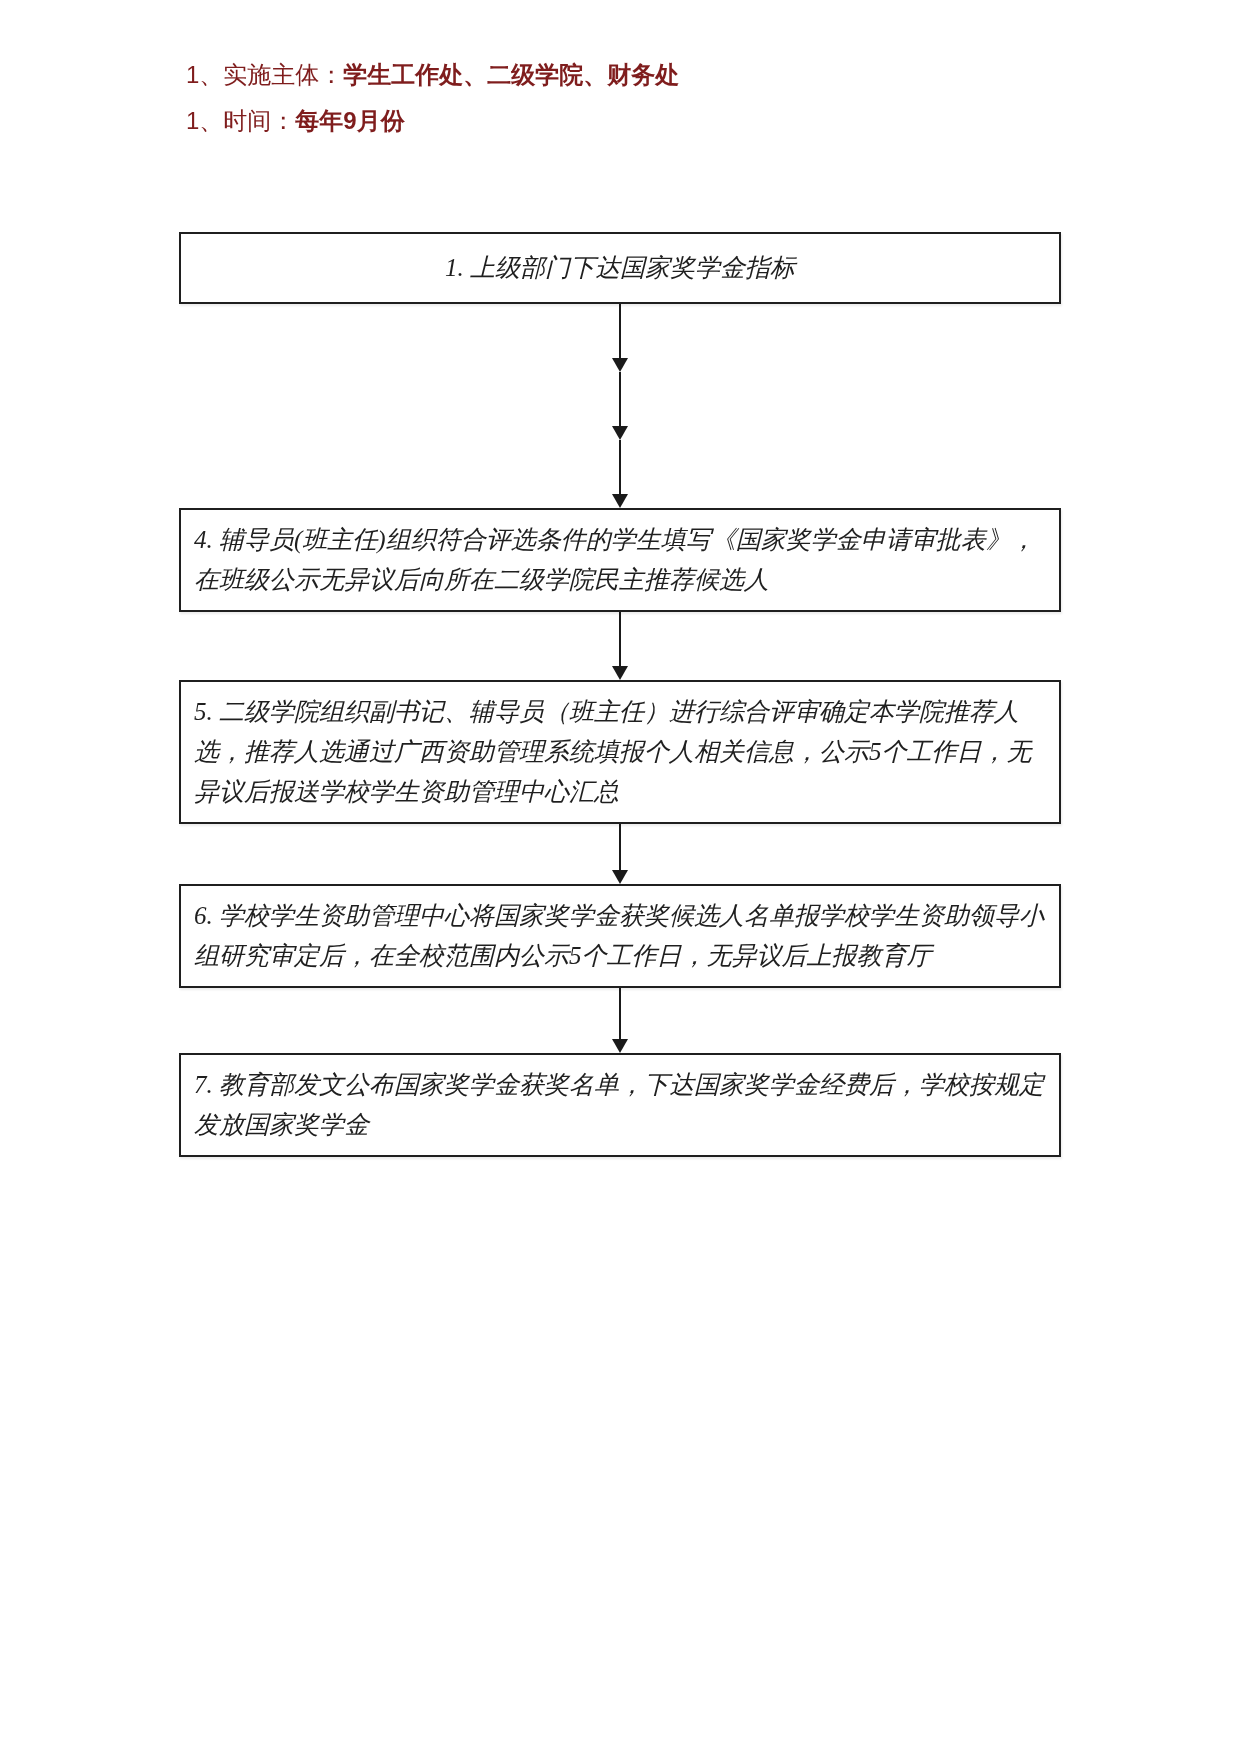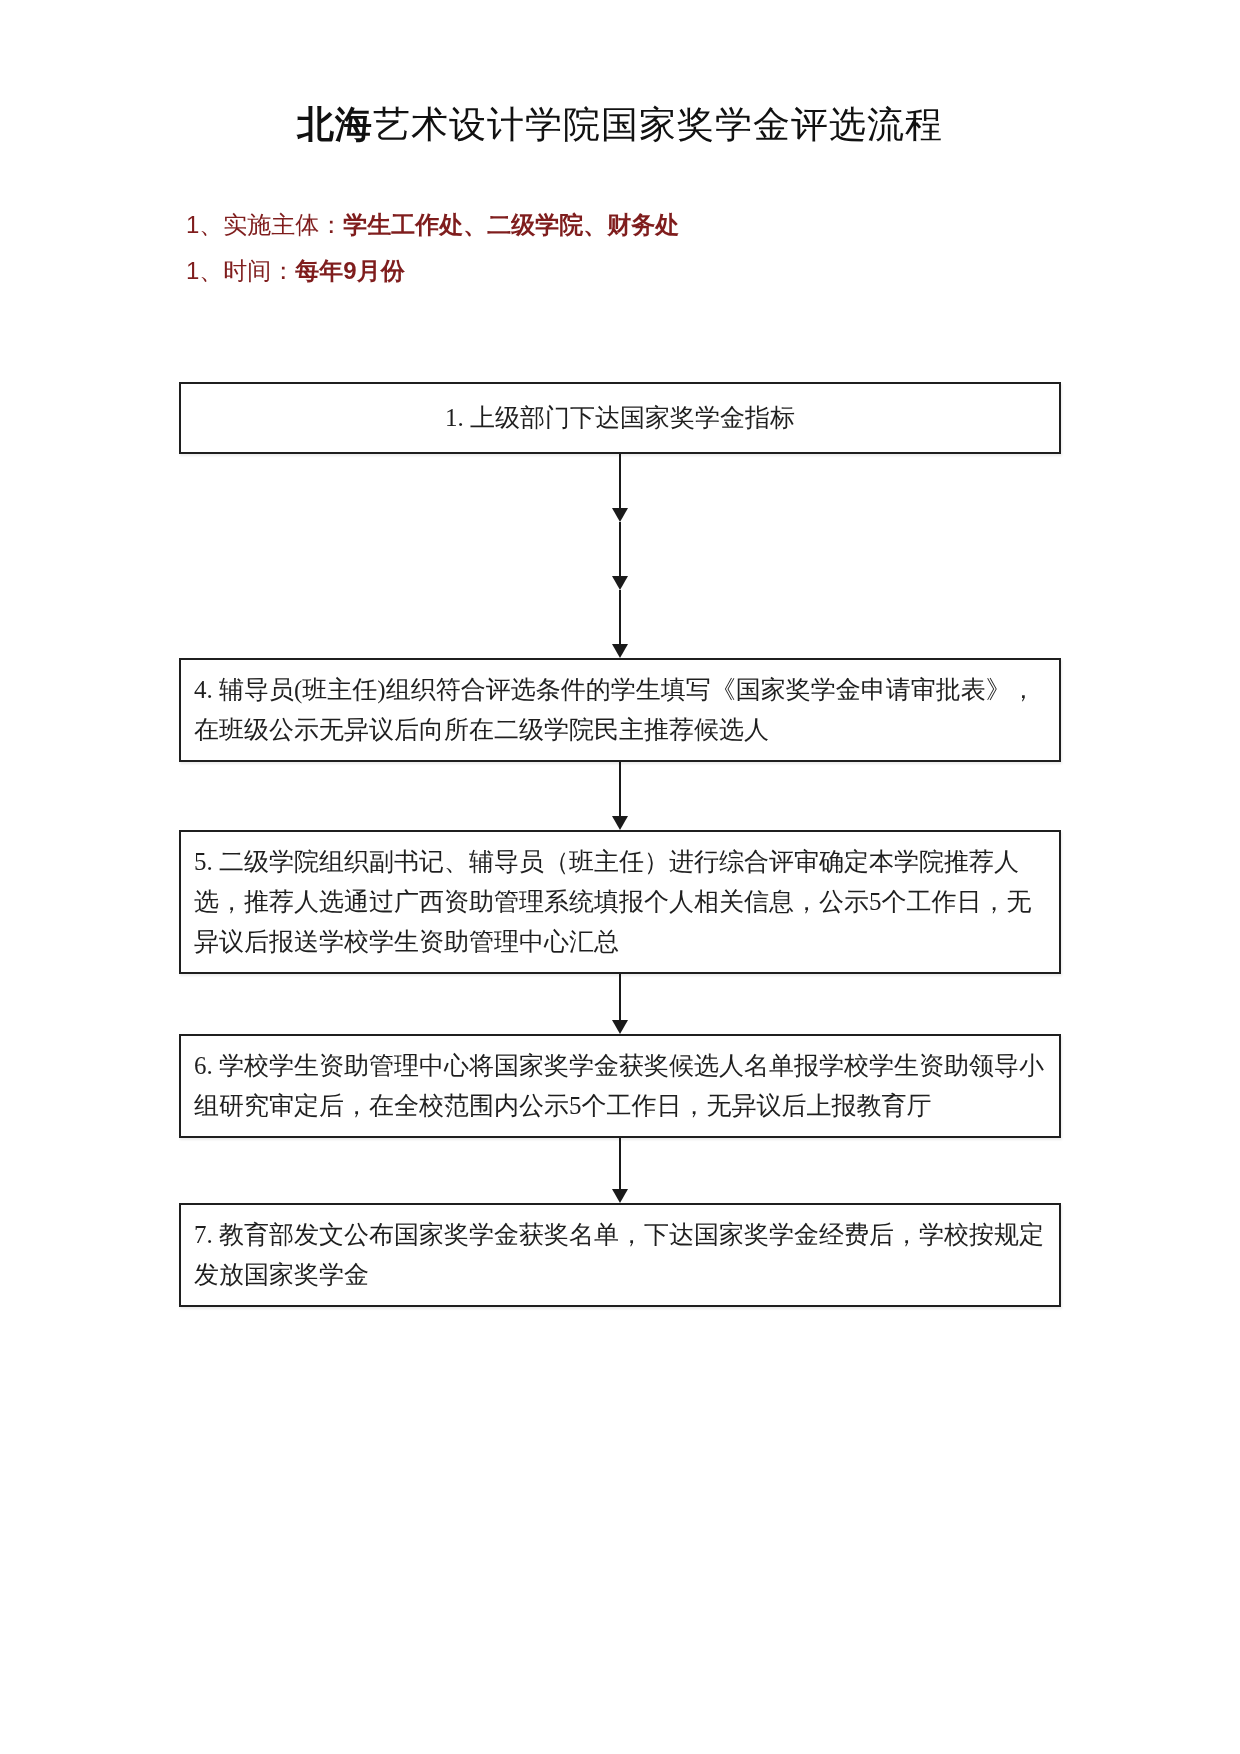--- a/index.html
+++ b/index.html
@@ -39,20 +39,21 @@
   .intro-line {
     margin: 0 0 16px 0;
     line-height: 30px;
   }
   .intro-line .b {
     font-weight: 700;
   }
   .flow {
     width: 882px;
     margin: 96px auto 8px auto;
+    font-style: italic;
   }
   .box {
     box-sizing: border-box;
     border: 2px solid #1f1f1f;
     background: #ffffff;
     font-family: "Liberation Serif", "DejaVu Serif", serif;
     font-size: 25px;
     line-height: 40px;
     color: #1f1f1f;
     display: flex;
@@ -91,21 +92,20 @@
     border-right: 8px solid transparent;
     border-top: 14px solid #1a1a1a;
     margin-top: -1px;
   }
 </style>
 </head>
 <body>
 
 <div class="page">
 
-  <h1 class="doc-title"><span class="strong">北海</span><span>艺术设计学院国家奖学金评选流程</span></h1>
 
   <div class="intro">
     <p class="intro-line"><span>1、实施主体：</span><span class="b">学生工作处、二级学院、财务处</span></p>
     <p class="intro-line"><span>1、时间：</span><span class="b">每年9月份</span></p>
   </div>
 
   <div class="flow">
 
     <div class="box center">
       <p>1. 上级部门下达国家奖学金指标</p>

